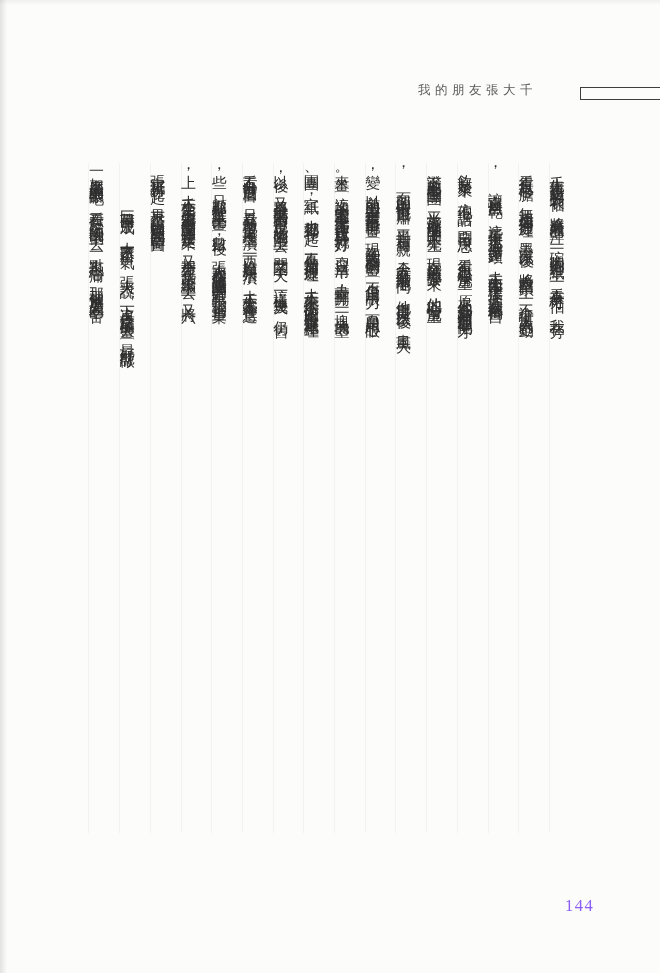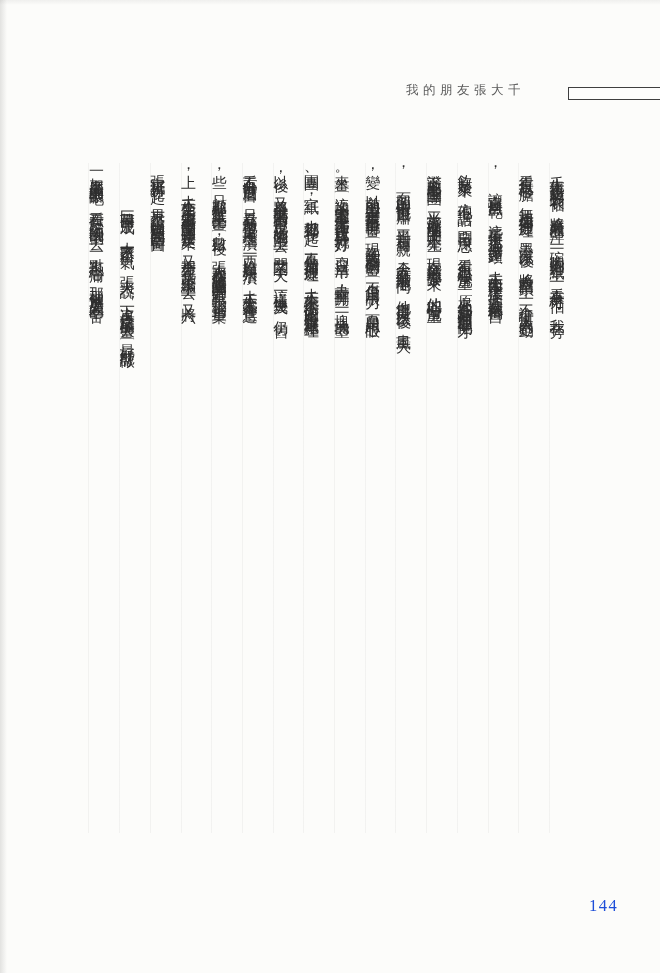--- a/index.html
+++ b/index.html
@@ -20,21 +20,21 @@
     content: ""; position: absolute; left: 0; top: 0; bottom: 0; width: 7px;
     background: linear-gradient(to right, rgba(40,40,40,0.12), rgba(40,40,40,0));
     pointer-events: none;
   }
   .page::after {
     content: ""; position: absolute; left: 0; right: 0; top: 0; height: 5px;
     background: linear-gradient(to bottom, rgba(40,40,40,0.06), rgba(40,40,40,0));
     pointer-events: none;
   }
 
-  .header { position: absolute; top: 80px; left: 0; right: 0; height: 24px; }
+  .header { position: absolute; top: 80px; left: 12px; right: 0; height: 24px; }
   .running-title {
     position: absolute; left: 406px; top: 2px;
     font-size: 12.5px; letter-spacing: 4.5px;
     color: #5a5a5a;
     white-space: nowrap;
   }
   .header-box {
     position: absolute; left: 568px; top: 7px;
     width: 100px; height: 13px;
     border: 1.5px solid #3f3f3f;
@@ -53,23 +53,23 @@
     
     background-image: repeating-linear-gradient(270deg,
       transparent 0px, transparent 22px,
       rgba(0,0,0,0.04) 22px, rgba(0,0,0,0.04) 23px,
       transparent 23px, transparent 30.7px);
   }
   .col { white-space: nowrap; }
   .col.indent2 { padding-top: 35px; }
 
   .page-number {
-    position: absolute; left: 589px; top: 896px;
+    position: absolute; left: 565px; top: 896px;
     font-size: 16.5px; letter-spacing: 1.5px;
-    color: #1d4ed8;
+    color: #8b5cf6;
   }
 </style>
 </head>
 <body>
 
 <div class="page">
 
   <div class="header">
     <span class="running-title">我的朋友張大千</span>
     <span class="header-box"></span>

